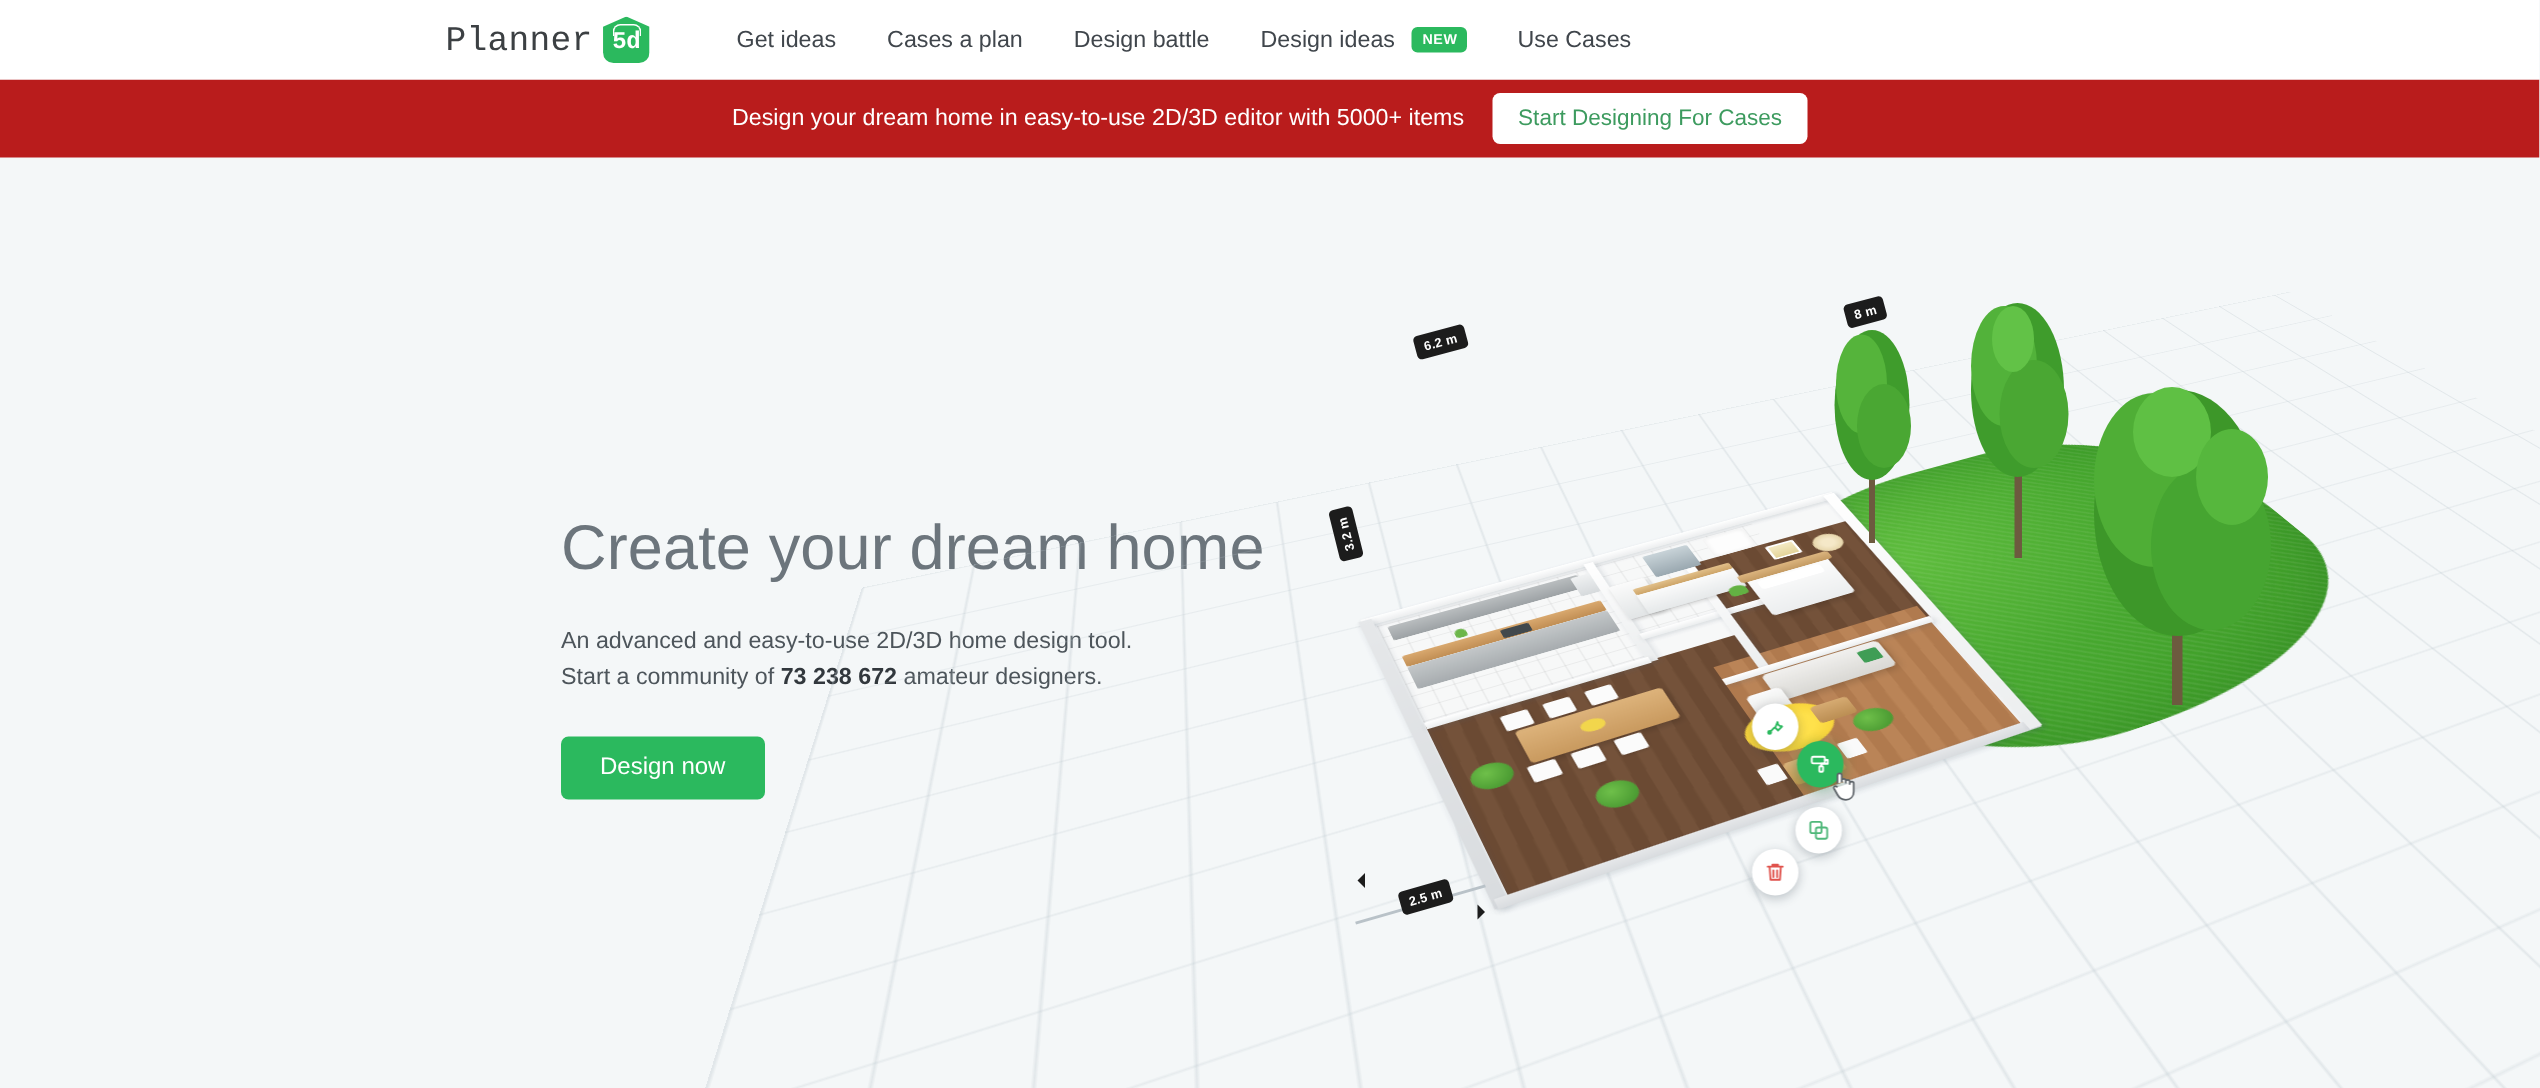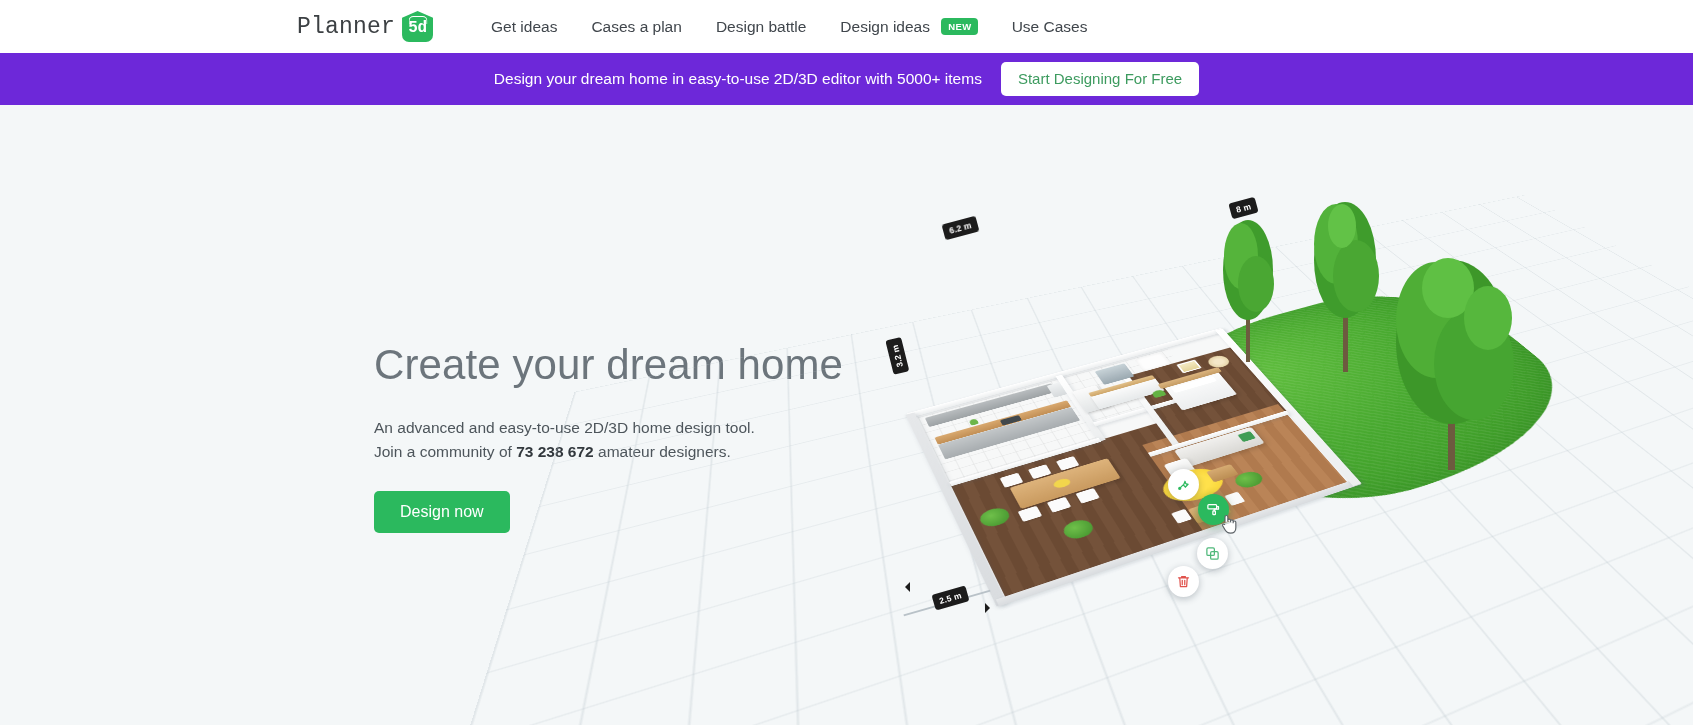--- a/index.html
+++ b/index.html
@@ -112,21 +112,21 @@
   .chev {
     width: 11px; height: 11px;
     border-right: 2px solid #9aa2a8;
     border-bottom: 2px solid #9aa2a8;
     transform: rotate(45deg) translate(-2px,-2px);
   }
 
   
   .promo {
     height: 52px;
-    background: #6d28d9;
+    background: #b91c1c;
     display: flex;
     align-items: center;
     justify-content: center;
     gap: 19px;
     position: relative;
     z-index: 20;
   }
   .promo-text {
     color: #ffffff;
     font-size: 15.5px;
@@ -325,30 +325,30 @@
     </div>
     <div class="nav-link">
       <span>Use Cases</span>
     </div>
   </div>
 
 </div>
 
 <div class="promo">
   <span class="promo-text">Design your dream home in easy-to-use 2D/3D editor with 5000+ items</span>
-  <button class="promo-btn">Start Designing For Free</button>
+  <button class="promo-btn">Start Designing For Cases</button>
 </div>
 
 <div class="hero">
 
   <div class="hero-copy">
     <h1 class="hero-title">Create your dream home</h1>
     <p class="hero-sub">
       <span>An advanced and easy-to-use 2D/3D home design tool.</span><br>
-      <span>Join a community of </span><b>73 238 672</b><span> amateur designers.</span>
+      <span>Start a community of </span><b>73 238 672</b><span> amateur designers.</span>
     </p>
     <button class="start-btn">Design now</button>
   </div>
 
   <div class="scene">
     <div class="grid-floor"></div>
 
     <div class="iso">
 
       <div class="lawn"></div>

